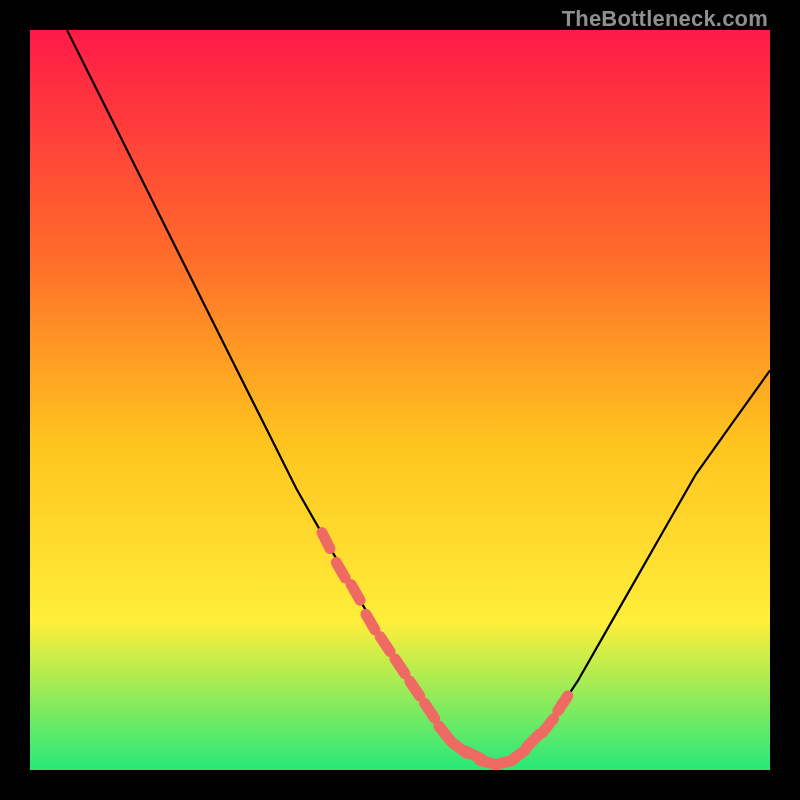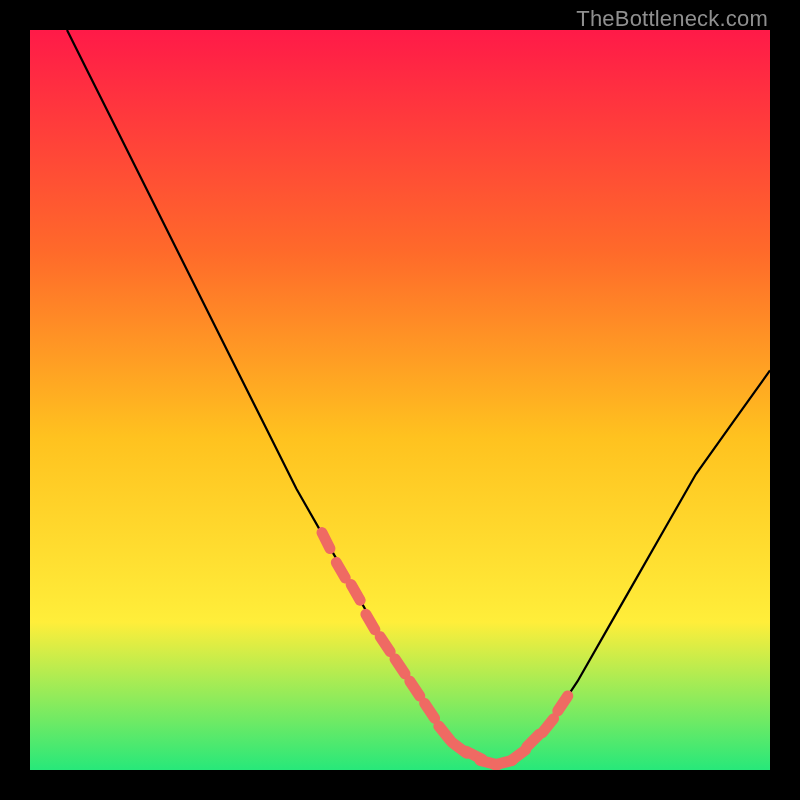--- a/index.html
+++ b/index.html
@@ -25,21 +25,21 @@
     top: 0;
     width: 740px;
     height: 740px;
   }
   .watermark {
     position: absolute;
     top: 6px;
     right: 32px;
     color: #8f8f8f;
     font-size: 22px;
-    font-weight: 400;
+    font-weight: 700;
     letter-spacing: 0.2px;
   }
   svg { display: block; }
 </style>
 </head>
 <body>
 
 <div class="frame">
   <svg class="plot-area" viewBox="0 0 740 740">
     <defs>

